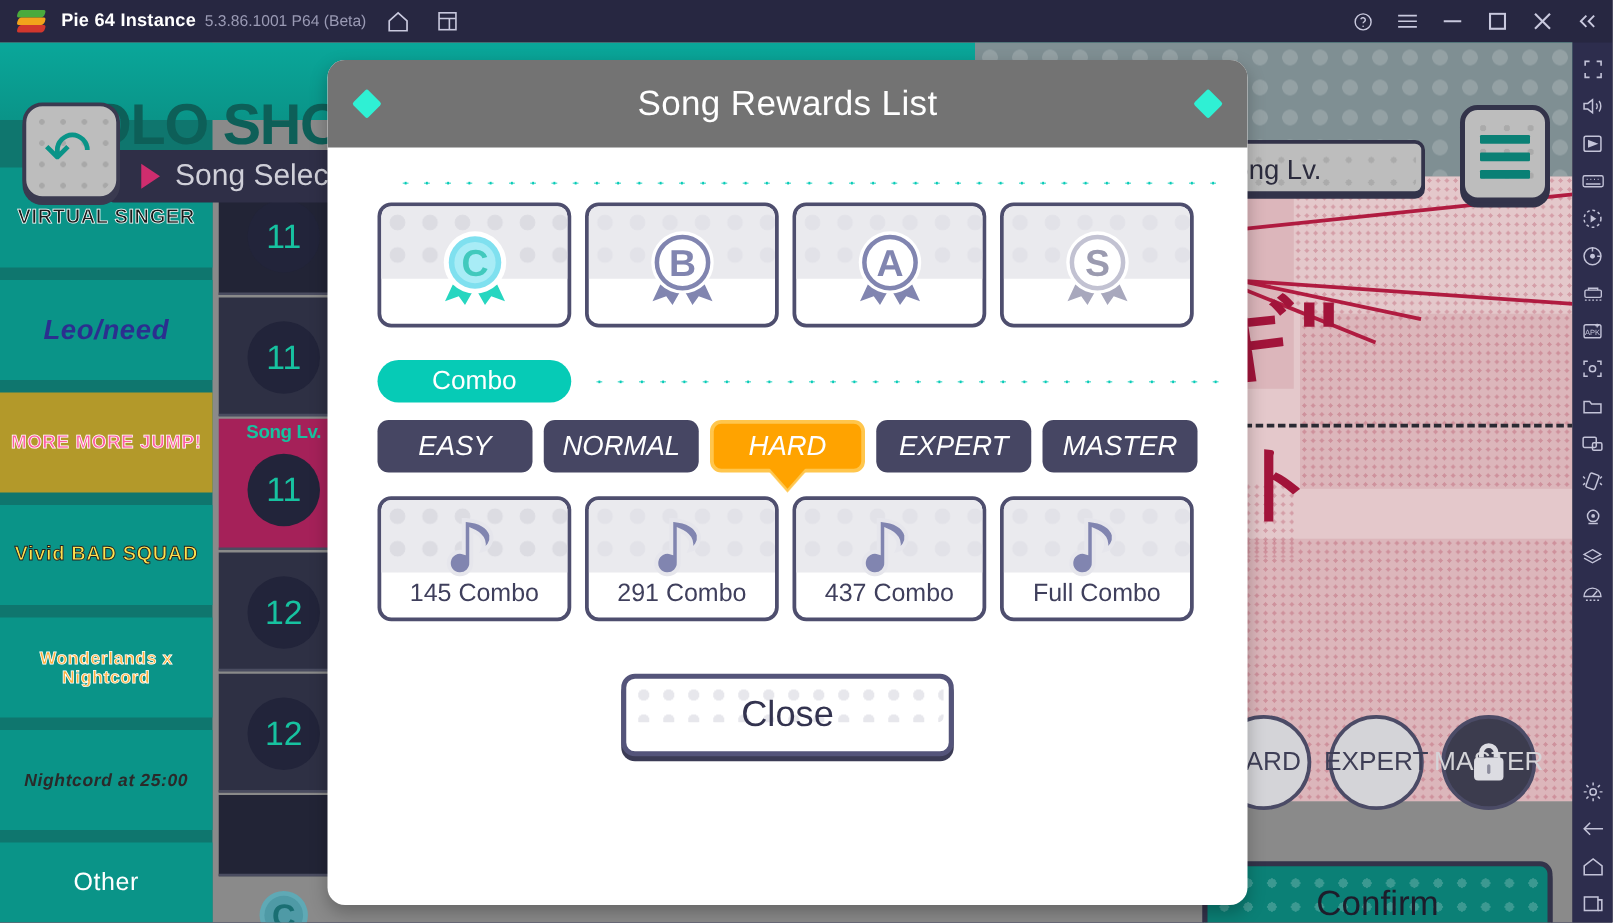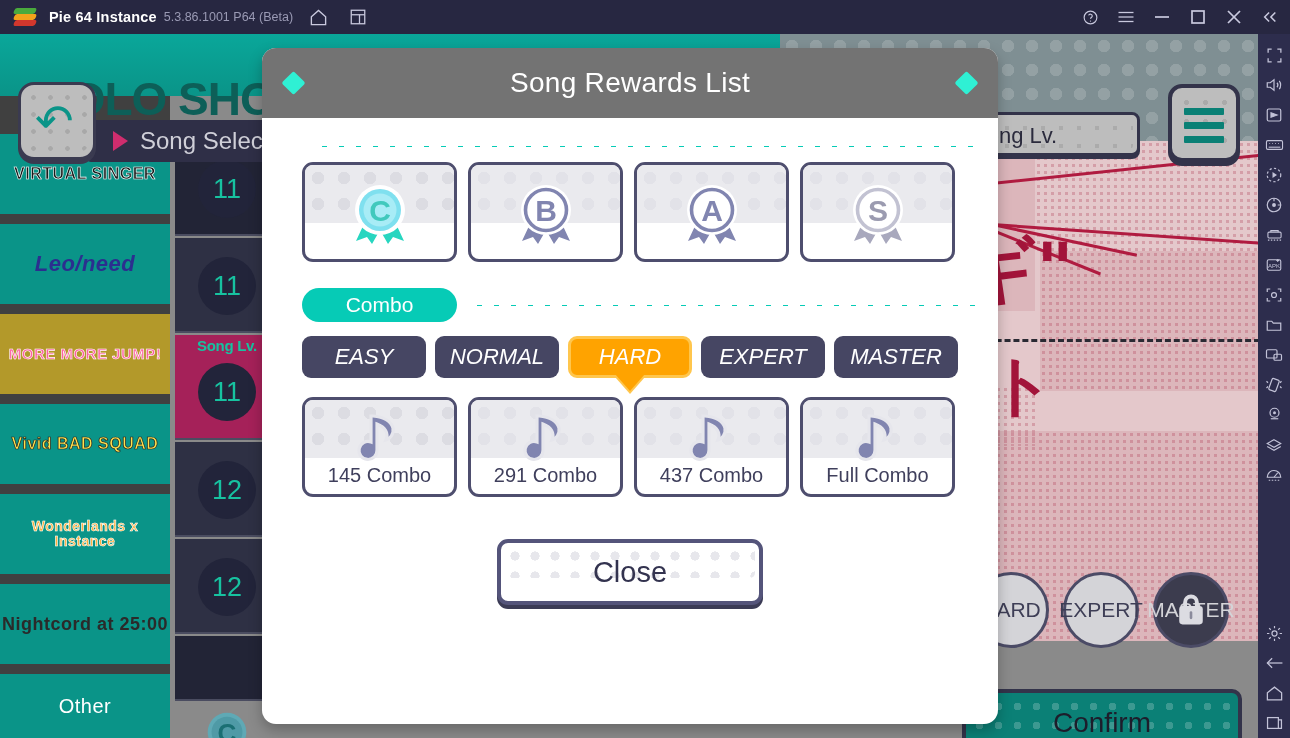--- a/index.html
+++ b/index.html
@@ -47,38 +47,38 @@
   .sb-spacer { flex: 1 1 auto; }
 
   
   .game {
     position: absolute; left: 0; top: 34px; width: 1258px; height: 704px;
     background: #8a8a8a; overflow: hidden;
   }
   
   .unitcol {
     position: absolute; left: 0; top: 0; width: 170px; height: 704px;
-    background: #404040;
+    background: #0f766e;
   }
   .unit {
     position: absolute; left: 0; width: 170px; height: 80px;
     background: #0a9488;
     display: flex; align-items: center; justify-content: center;
   }
   .unit.sel { background: #b3992a; }
   .unit-label {
     font-size: 17px; font-weight: bold; color: #f2f2f2;
     text-align: center; line-height: 1.05; letter-spacing: .5px;
   }
   .unit-label.vs { color: #1b1b1b; -webkit-text-stroke: .6px #ffffff; font-size: 16px; }
   .unit-label.ln { color: #2b2f8f; font-style: italic; font-size: 22px; }
   .unit-label.mmj { font-size: 15px; color: #ff5fa2; -webkit-text-stroke: .6px #fff; }
   .unit-label.vbs { font-size: 16px; color: #ffe14d; -webkit-text-stroke: .7px #222; }
   .unit-label.wxs { font-size: 14px; color: #ffb03b; -webkit-text-stroke: .6px #fff; }
-  .unit-label.n25 { font-size: 18px; color: #2a2a2a; }
+  .unit-label.n25 { font-size: 14px; color: #2a2a2a; font-style: italic; }
   .unit-label.other { font-size: 20px; font-weight: normal; color: #ffffff; }
 
   
   .solo-band {
     position: absolute; left: 0; top: 0; width: 1258px; height: 62px;
     background: linear-gradient(180deg,#0aa79a 0%, #0a9488 100%);
   }
   .solo-text {
     position: absolute; left: 40px; top: 38px;
     font-size: 46px; font-weight: bold; color: #0d5f58; letter-spacing: -1px;
@@ -366,21 +366,21 @@
       <div class="unit" style="top:190px">
         <div class="unit-label ln">Leo/need</div>
       </div>
       <div class="unit sel" style="top:280px">
         <div class="unit-label mmj">MORE MORE JUMP!</div>
       </div>
       <div class="unit" style="top:370px">
         <div class="unit-label vbs">Vivid BAD SQUAD</div>
       </div>
       <div class="unit" style="top:460px">
-        <div class="unit-label wxs">Wonderlands x Instance</div>
+        <div class="unit-label wxs">Wonderlands x Nightcord</div>
       </div>
       <div class="unit" style="top:550px">
         <div class="unit-label n25">Nightcord at 25:00</div>
       </div>
       <div class="unit" style="top:640px;height:64px">
         <div class="unit-label other">Other</div>
       </div>
     </div>
 
     <div class="songlist">

